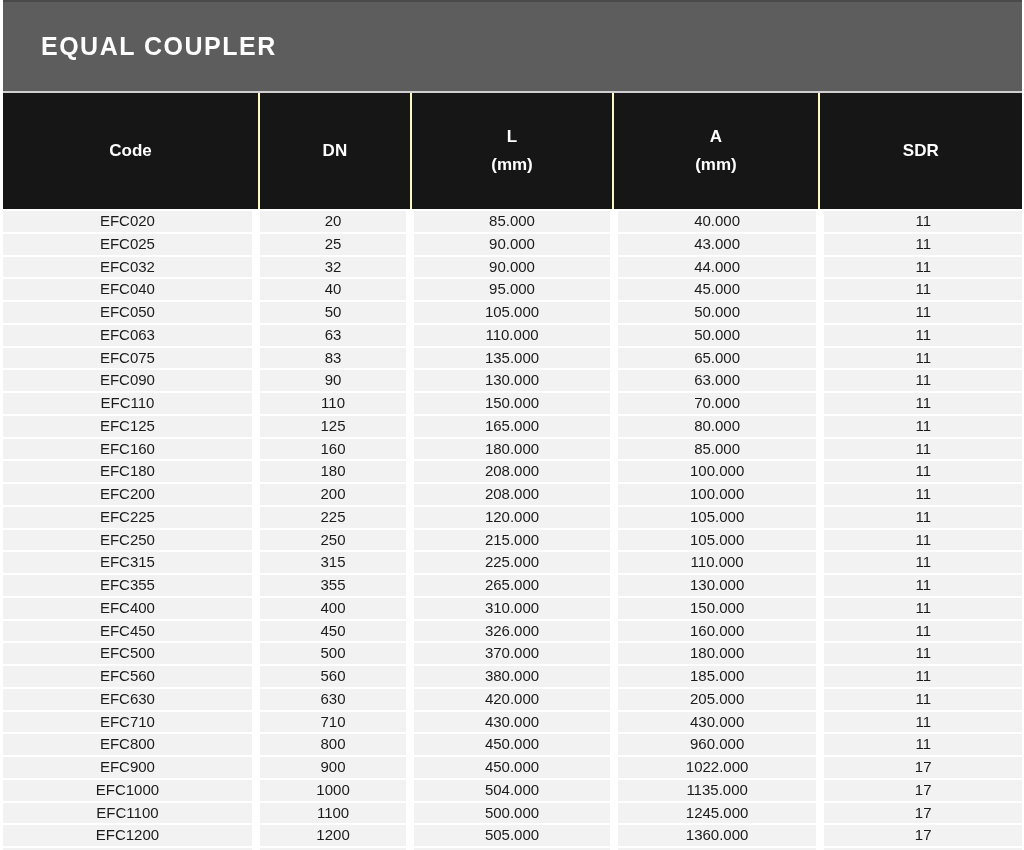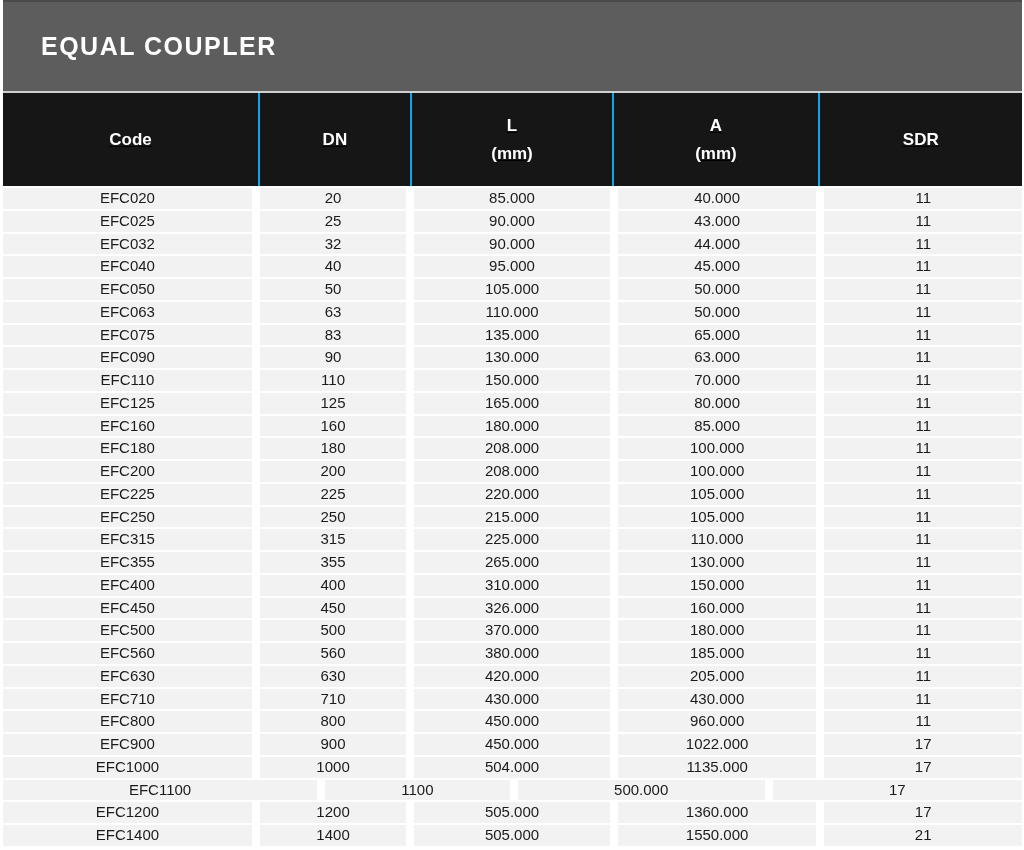--- a/index.html
+++ b/index.html
@@ -28,26 +28,25 @@
     padding-left: 38px;
   }
   .banner-title {
     color: #fdfdfd;
     font-size: 25px;
     font-weight: 700;
     letter-spacing: 1.5px;
   }
   
   .thead {
-    height: 93px;
+    height: 116px;
     margin-bottom: 2px;
     display: flex;
     column-gap: 2px;
-    background: #0ea5e9;
-    text-decoration: underline;
+    background: #fef9c3;
   }
   .th {
     background: #161616;
     color: #ffffff;
     font-weight: 700;
     font-size: 17px;
     display: flex;
     flex-direction: column;
     align-items: center;
     justify-content: center;
@@ -200,21 +199,21 @@
       <div class="t-row">
       <div class="td col-code">EFC200</div>
       <div class="td col-dn">200</div>
       <div class="td col-l">208.000</div>
       <div class="td col-a">100.000</div>
       <div class="td col-sdr">11</div>
     </div>
       <div class="t-row">
       <div class="td col-code">EFC225</div>
       <div class="td col-dn">225</div>
-      <div class="td col-l">220.000</div>
+      <div class="td col-l">120.000</div>
       <div class="td col-a">105.000</div>
       <div class="td col-sdr">11</div>
     </div>
       <div class="t-row">
       <div class="td col-code">EFC250</div>
       <div class="td col-dn">250</div>
       <div class="td col-l">215.000</div>
       <div class="td col-a">105.000</div>
       <div class="td col-sdr">11</div>
     </div>
@@ -292,20 +291,21 @@
       <div class="td col-code">EFC1000</div>
       <div class="td col-dn">1000</div>
       <div class="td col-l">504.000</div>
       <div class="td col-a">1135.000</div>
       <div class="td col-sdr">17</div>
     </div>
       <div class="t-row">
       <div class="td col-code">EFC1100</div>
       <div class="td col-dn">1100</div>
       <div class="td col-l">500.000</div>
+      <div class="td col-a">1245.000</div>
       <div class="td col-sdr">17</div>
     </div>
       <div class="t-row">
       <div class="td col-code">EFC1200</div>
       <div class="td col-dn">1200</div>
       <div class="td col-l">505.000</div>
       <div class="td col-a">1360.000</div>
       <div class="td col-sdr">17</div>
     </div>
       <div class="t-row">

